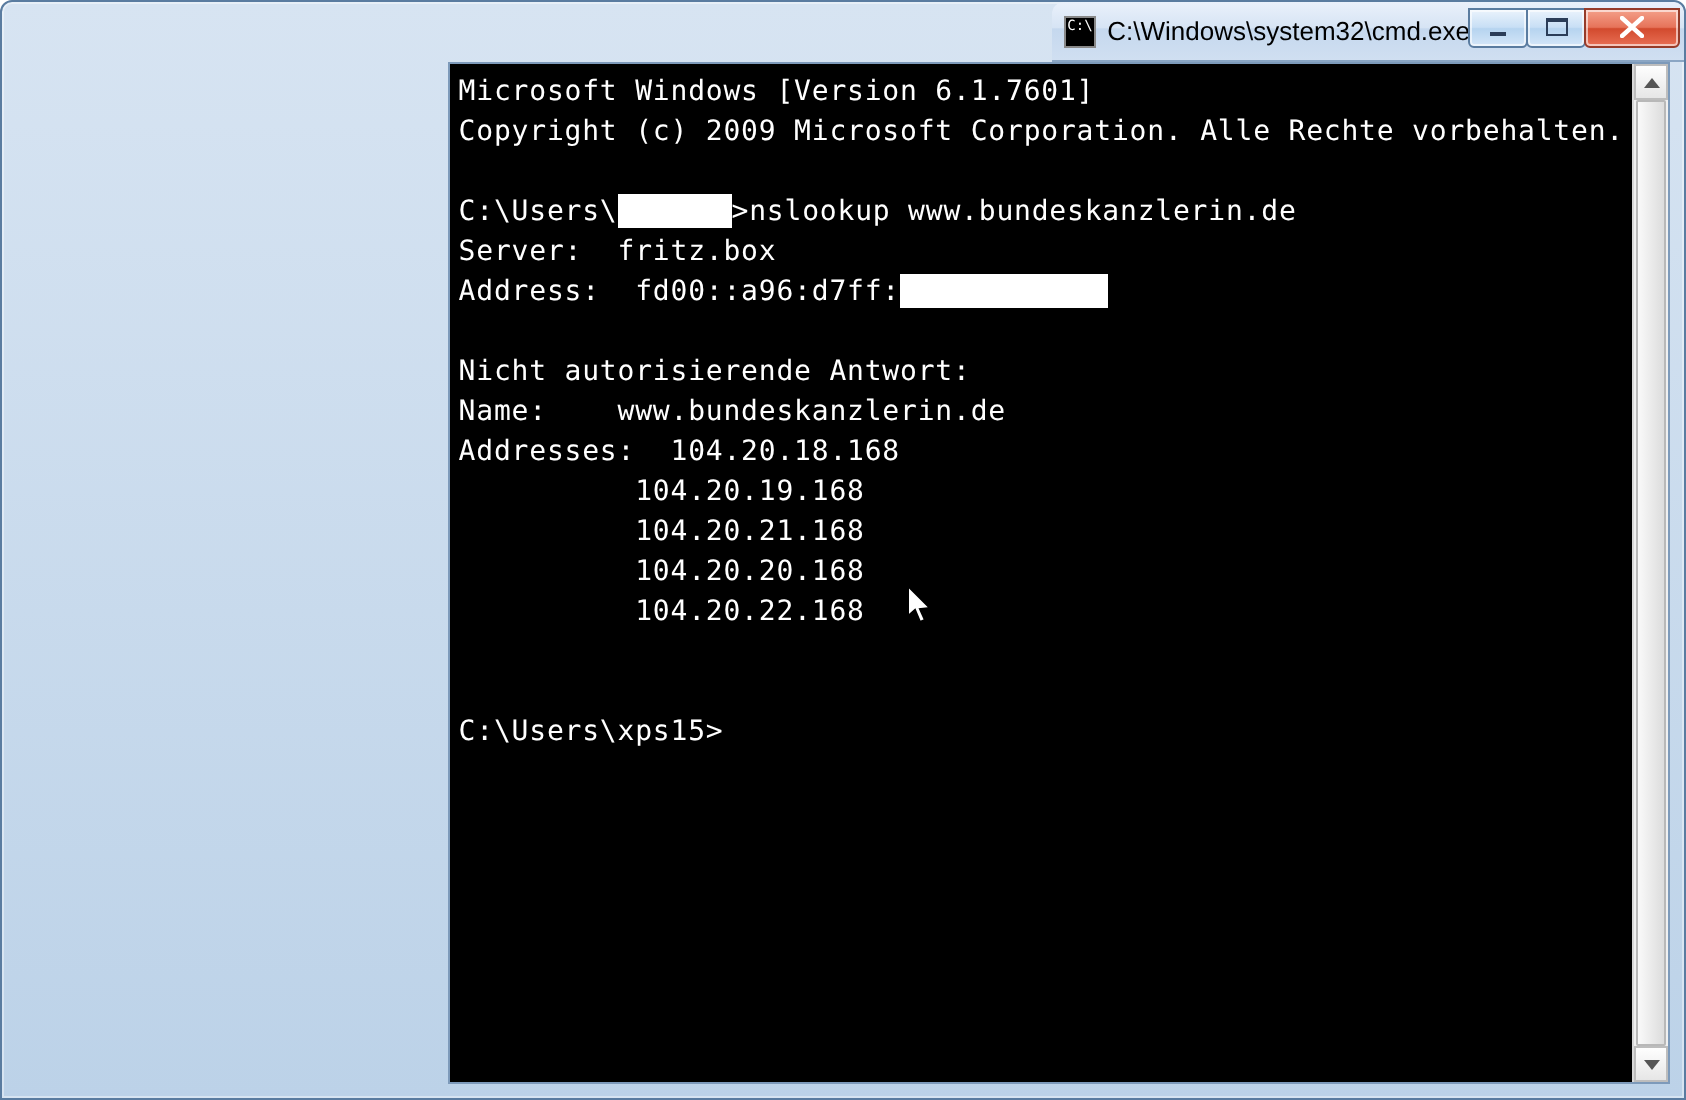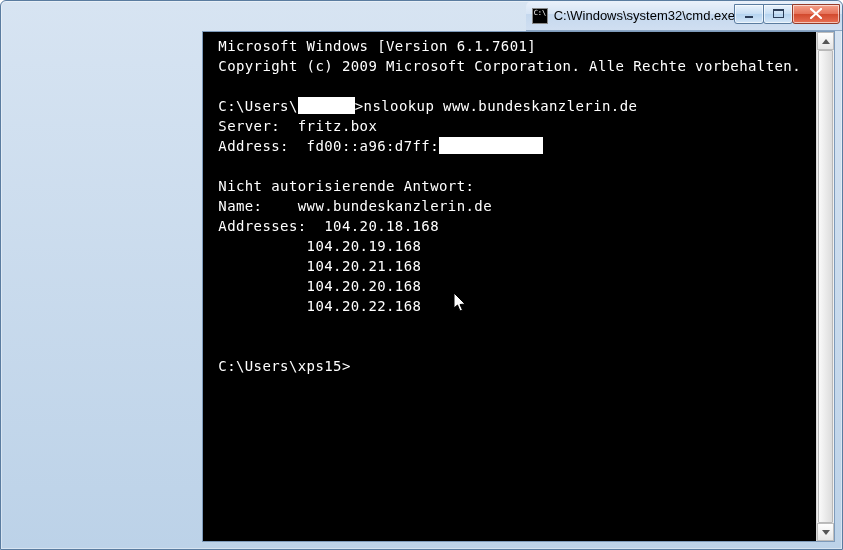--- a/index.html
+++ b/index.html
@@ -78,21 +78,21 @@
     border: 1px solid #7d9aba;
   }
   
   .console {
     flex: 1;
     background: #000;
     color: #fff;
     font-family: "Lucida Console", Consolas, monospace;
     font-size: 14px;
     line-height: 20px;
-    padding: 4px 15px;
+    padding: 4px 4px;
     white-space: pre;
     overflow: hidden;
     position: relative;
     letter-spacing: 0.4px;
   }
   .console .line { min-height: 20px; }
   .console .redact {
     display: inline-block;
     background: #fff;
     vertical-align: text-bottom;

